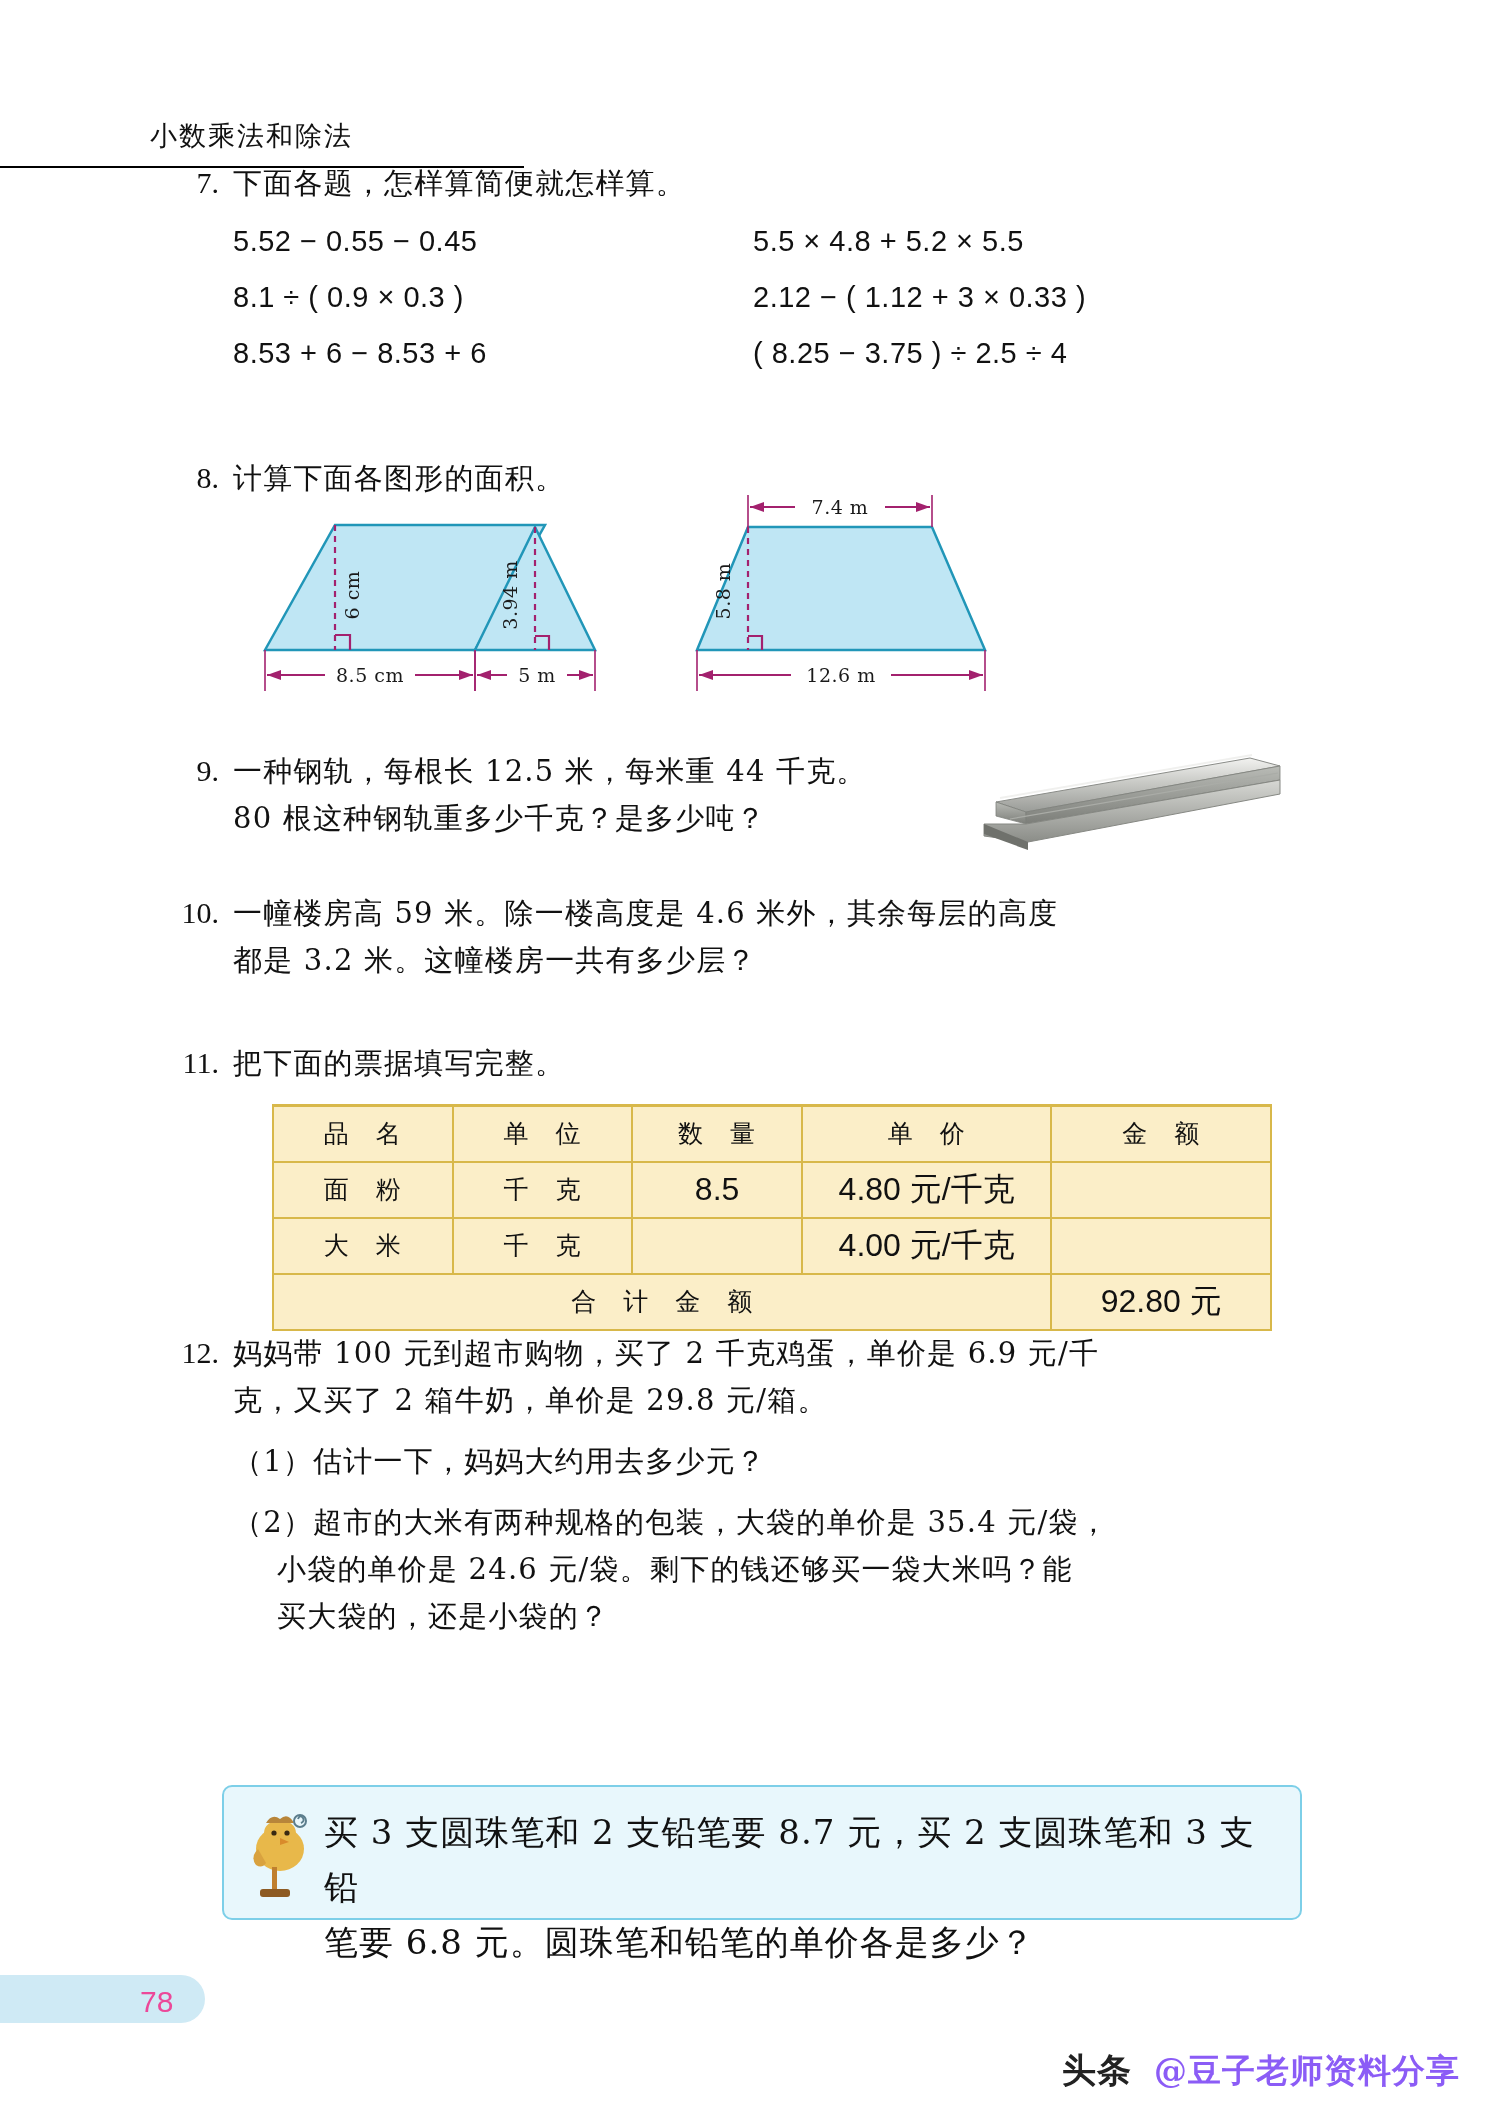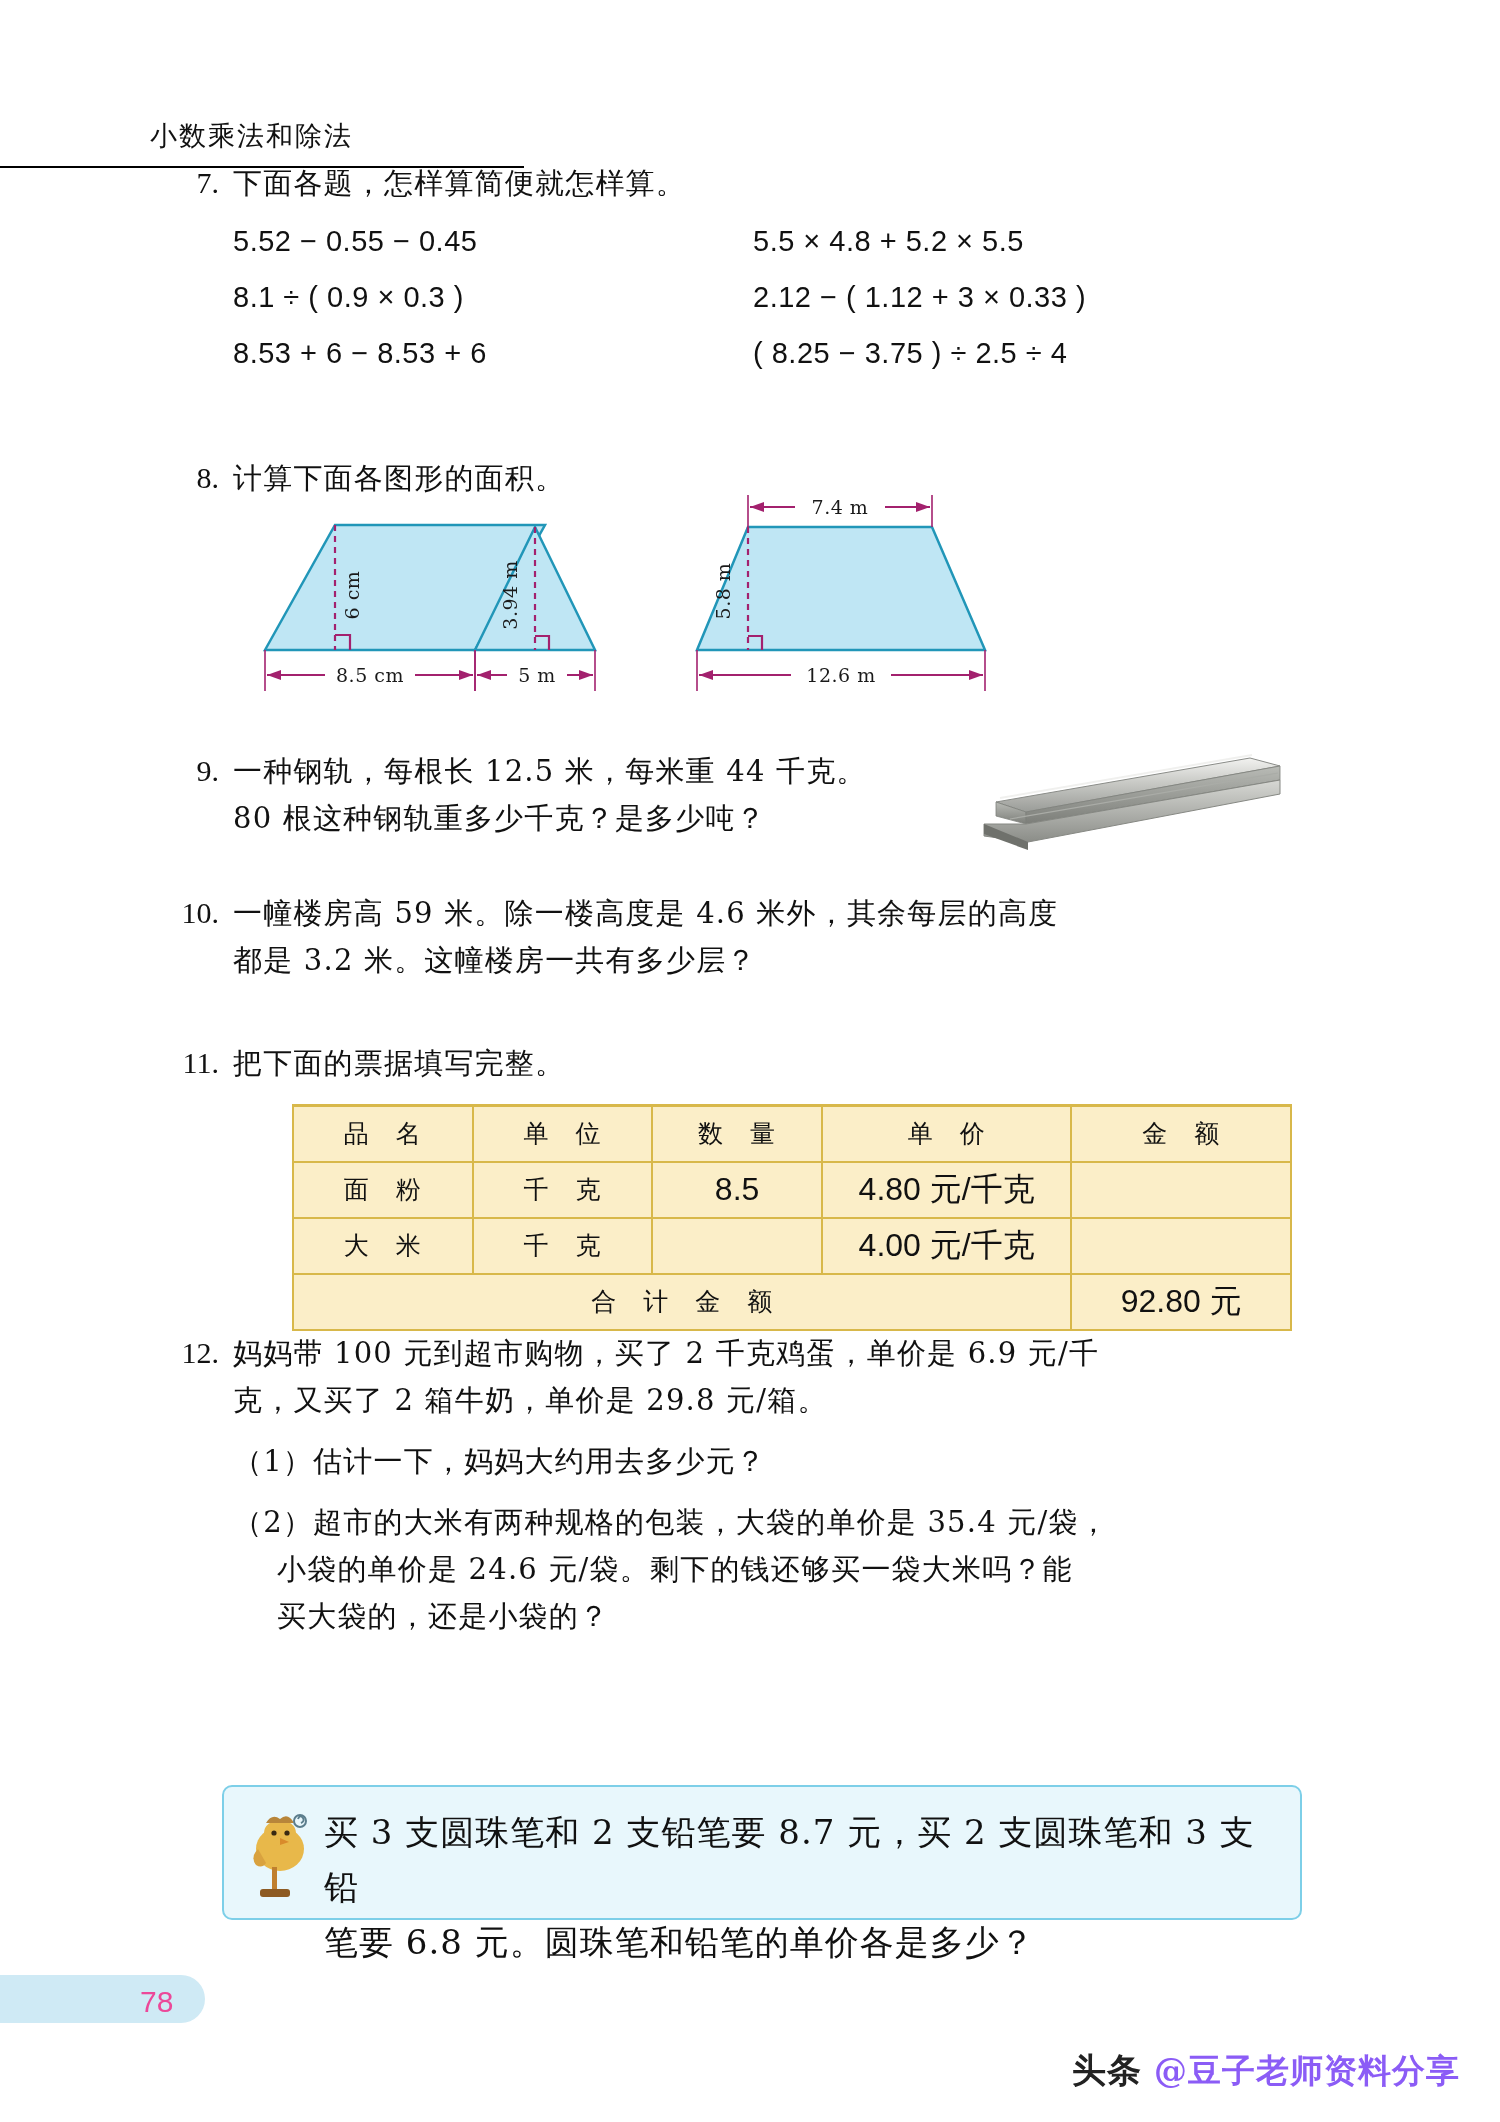--- a/index.html
+++ b/index.html
@@ -75,21 +75,20 @@
   
   .rail-wrap { position:absolute; left:980px; top:750px; width:310px; height:110px; }
 
   
   .receipt {
     position:absolute; left:272px; top:1104px;
     width:1000px;
     border-collapse:collapse;
     background:#fbeec8;
     font-family:"DejaVu Serif", serif;
-    margin-left:20px;
   }
   .receipt td {
     border:2px solid #d8b84a;
     height:56px;
     text-align:center;
     font-size:25px;
     letter-spacing:1px;
     padding:2px 6px;
   }
   .receipt .outer-top td { border-top:3px solid #d8b84a; }
@@ -122,21 +121,21 @@
   .pagenum {
     position:absolute; left:140px; top:1985px;
     font-family:"Liberation Sans", sans-serif;
     font-size:30px;
     color:#ec4899;
   }
 
   
   .watermark {
     position:absolute; right:40px; bottom:28px;
-    display:flex; align-items:center; gap:12px;
+    display:flex; align-items:center; gap:22px;
   }
   .wm-logo {
     font-family:"DejaVu Serif", serif;
     font-size:34px; font-weight:bold; color:#222; letter-spacing:1px;
   }
   .wm-text {
     font-family:"DejaVu Serif", serif;
     font-size:33px; font-weight:bold; color:#8b5cf6; letter-spacing:1px;
   }
   .indent1 { padding-left:44px; }

